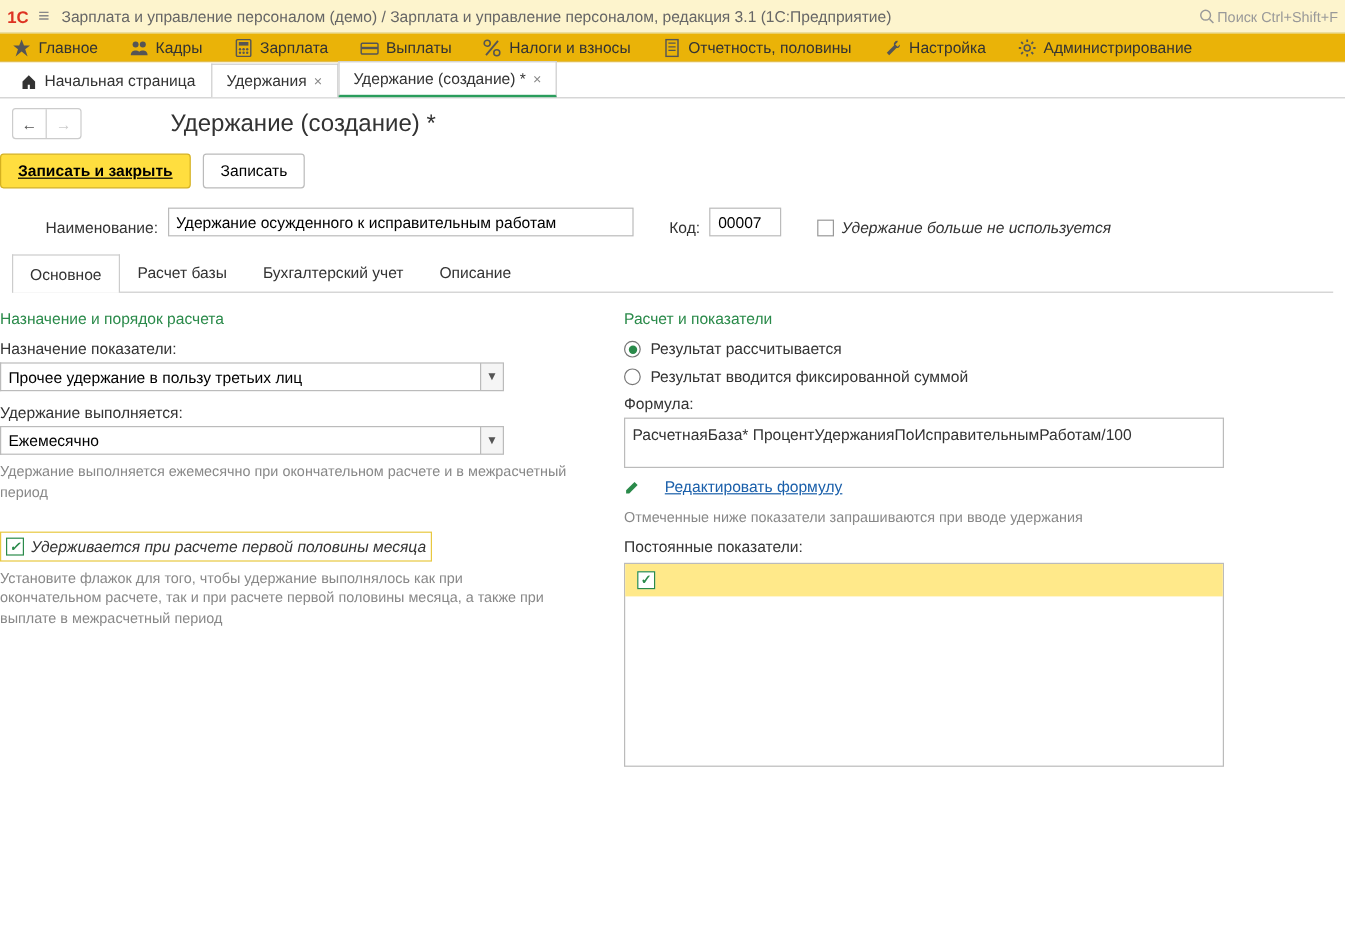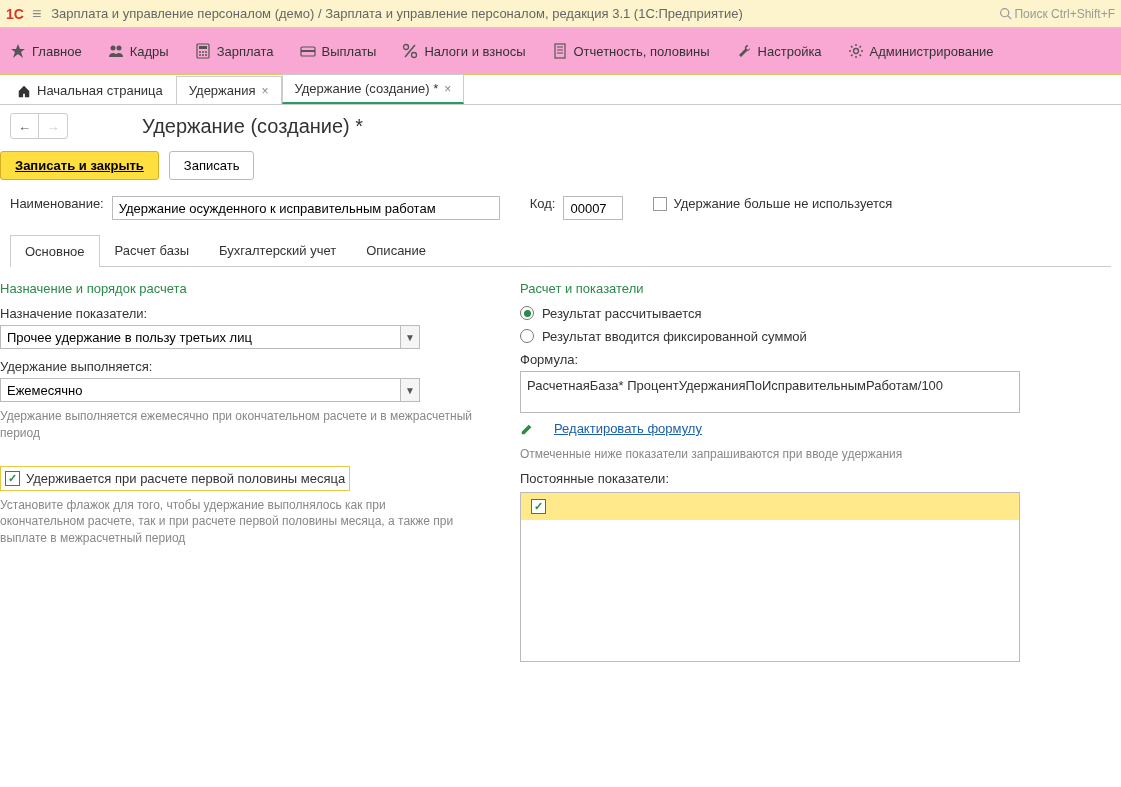--- a/index.html
+++ b/index.html
@@ -3,55 +3,55 @@
 <meta charset="utf-8">
 <style>
 * { box-sizing: border-box; margin: 0; padding: 0; font-family: Arial, sans-serif; }
 body { font-size: 13px; color: #333; background: #fff; width: 1121px; }
 .titlebar { background: #fdf4cd; height: 28px; display: flex; align-items: center; padding: 0 6px; border-bottom: 1px solid #e0d080; }
 .logo { color: #d32; font-weight: bold; font-size: 14px; margin-right: 8px; }
 .hamburger { color: #888; font-size: 16px; margin-right: 10px; cursor: pointer; }
 .title-text { color: #666; font-size: 13px; flex: 1; }
 .search-box { display: flex; align-items: center; color: #999; font-size: 12px; }
 .search-box svg { margin-right: 2px; }
-.menubar { background: #f9a8d4; height: 47px; display: flex; align-items: center; padding: 0 10px; border-bottom: 1px solid #e0c060; gap: 26px; }
+.menubar { background: #eab308; height: 24px; display: flex; align-items: center; padding: 0 10px; border-bottom: 1px solid #e0c060; gap: 26px; }
 .menu-item { display: flex; align-items: center; gap: 6px; color: #333; cursor: pointer; font-size: 13px; }
 .menu-item svg { width: 16px; height: 16px; }
 .tabbar { background: #fff; height: 30px; display: flex; align-items: flex-end; border-bottom: 1px solid #ccc; padding-left: 4px; }
 .tab { display: flex; align-items: center; padding: 6px 12px; border: 1px solid transparent; border-bottom: none; cursor: pointer; gap: 6px; font-size: 13px; color: #333; }
 .tab.home svg { width: 14px; height: 14px; }
 .tab.open { border-color: #ccc; background: #fff; }
 .tab.active { border-color: #ccc; border-bottom: 2px solid #2a9d5c; background: #fff; }
 .tab .close { color: #888; font-size: 12px; }
 .navrow { display: flex; align-items: center; padding: 8px 10px; gap: 14px; }
 .nav-arrows { display: flex; border: 1px solid #ccc; border-radius: 3px; }
 .nav-arrow { width: 28px; height: 24px; display: flex; align-items: center; justify-content: center; cursor: pointer; color: #555; }
 .nav-arrow:first-child { border-right: 1px solid #ccc; }
 .page-title { font-size: 20px; color: #333; margin-left: 60px; }
 .toolbar { display: flex; gap: 10px; padding: 4px 0 12px 0; }
 .btn { border: 1px solid #bbb; background: #fff; padding: 6px 14px; border-radius: 3px; cursor: pointer; font-size: 13px; }
 .btn.primary { background: #ffde3f; border-color: #d4b020; font-weight: bold; text-decoration: underline; }
-.fieldrow { display: flex; align-items: flex-start; gap: 8px; padding: 4px 10px 14px 10px; }
+.fieldrow { display: flex; align-items: flex-end; gap: 8px; padding: 4px 10px 14px 10px; margin-left: 28px; }
 .label { color: #333; font-size: 13px; }
 .text-input { border: 1px solid #bbb; padding: 4px 6px; font-size: 13px; height: 24px; }
-.checkbox-wrap { display: flex; align-items: center; gap: 6px; }
+.checkbox-wrap { display: flex; align-items: center; gap: 6px; font-style: italic; }
 .checkbox { width: 14px; height: 14px; border: 1px solid #999; background: #fff; }
 .inner-tabs { display: flex; border-bottom: 1px solid #ccc; margin: 0 10px; }
 .inner-tab { padding: 8px 14px; border: 1px solid transparent; border-bottom: none; cursor: pointer; color: #333; font-size: 13px; }
 .inner-tab.active { border-color: #ccc; background: #fff; position: relative; top: 1px; }
 .content { display: flex; padding: 14px 0; gap: 40px; }
 .col { flex: 1; }
 .section-title { color: #2a8a4a; font-size: 13px; margin-bottom: 10px; }
 .fld { margin-bottom: 10px; }
 .fld-label { color: #333; margin-bottom: 4px; font-size: 13px; }
 .select { display: flex; }
 .select input { flex: 1; border: 1px solid #bbb; border-right: none; padding: 4px 6px; height: 24px; font-size: 13px; }
 .select .dd { width: 20px; border: 1px solid #bbb; display: flex; align-items: center; justify-content: center; cursor: pointer; background: #f5f5f5; font-size: 10px; color: #555; }
 .hint { color: #888; font-size: 12px; line-height: 1.4; margin-top: 6px; }
-.radio-row { display: flex; align-items: flex-start; gap: 8px; margin-bottom: 8px; }
+.radio-row { display: flex; align-items: flex-end; gap: 8px; margin-bottom: 8px; }
 .radio { width: 14px; height: 14px; border: 1px solid #777; border-radius: 50%; display: flex; align-items: center; justify-content: center; }
 .radio.checked::after { content: ''; width: 7px; height: 7px; background: #2a8a4a; border-radius: 50%; }
 .formula-box { border: 1px solid #bbb; padding: 6px; min-height: 42px; font-size: 13px; background: #fff; line-height: 1.3; }
 .edit-link { display: flex; align-items: center; gap: 20px; margin-top: 8px; color: #1a5faa; }
 .edit-link a { color: #1a5faa; text-decoration: underline; cursor: pointer; }
 .edit-link svg { width: 14px; height: 14px; }
 .indicator-box { border: 1px solid #bbb; margin-top: 6px; min-height: 170px; background: #fff; }
 .indicator-row { background: #ffe98a; padding: 6px 10px; display: flex; align-items: center; gap: 8px; }
 .check-green { width: 15px; height: 15px; border: 1px solid #2a8a4a; background: #fff; display: flex; align-items: center; justify-content: center; color: #2a8a4a; font-size: 11px; font-weight: bold; }
 .bottom-check { margin-top: 24px; padding: 0 10px 20px 0; max-width: 480px; }

